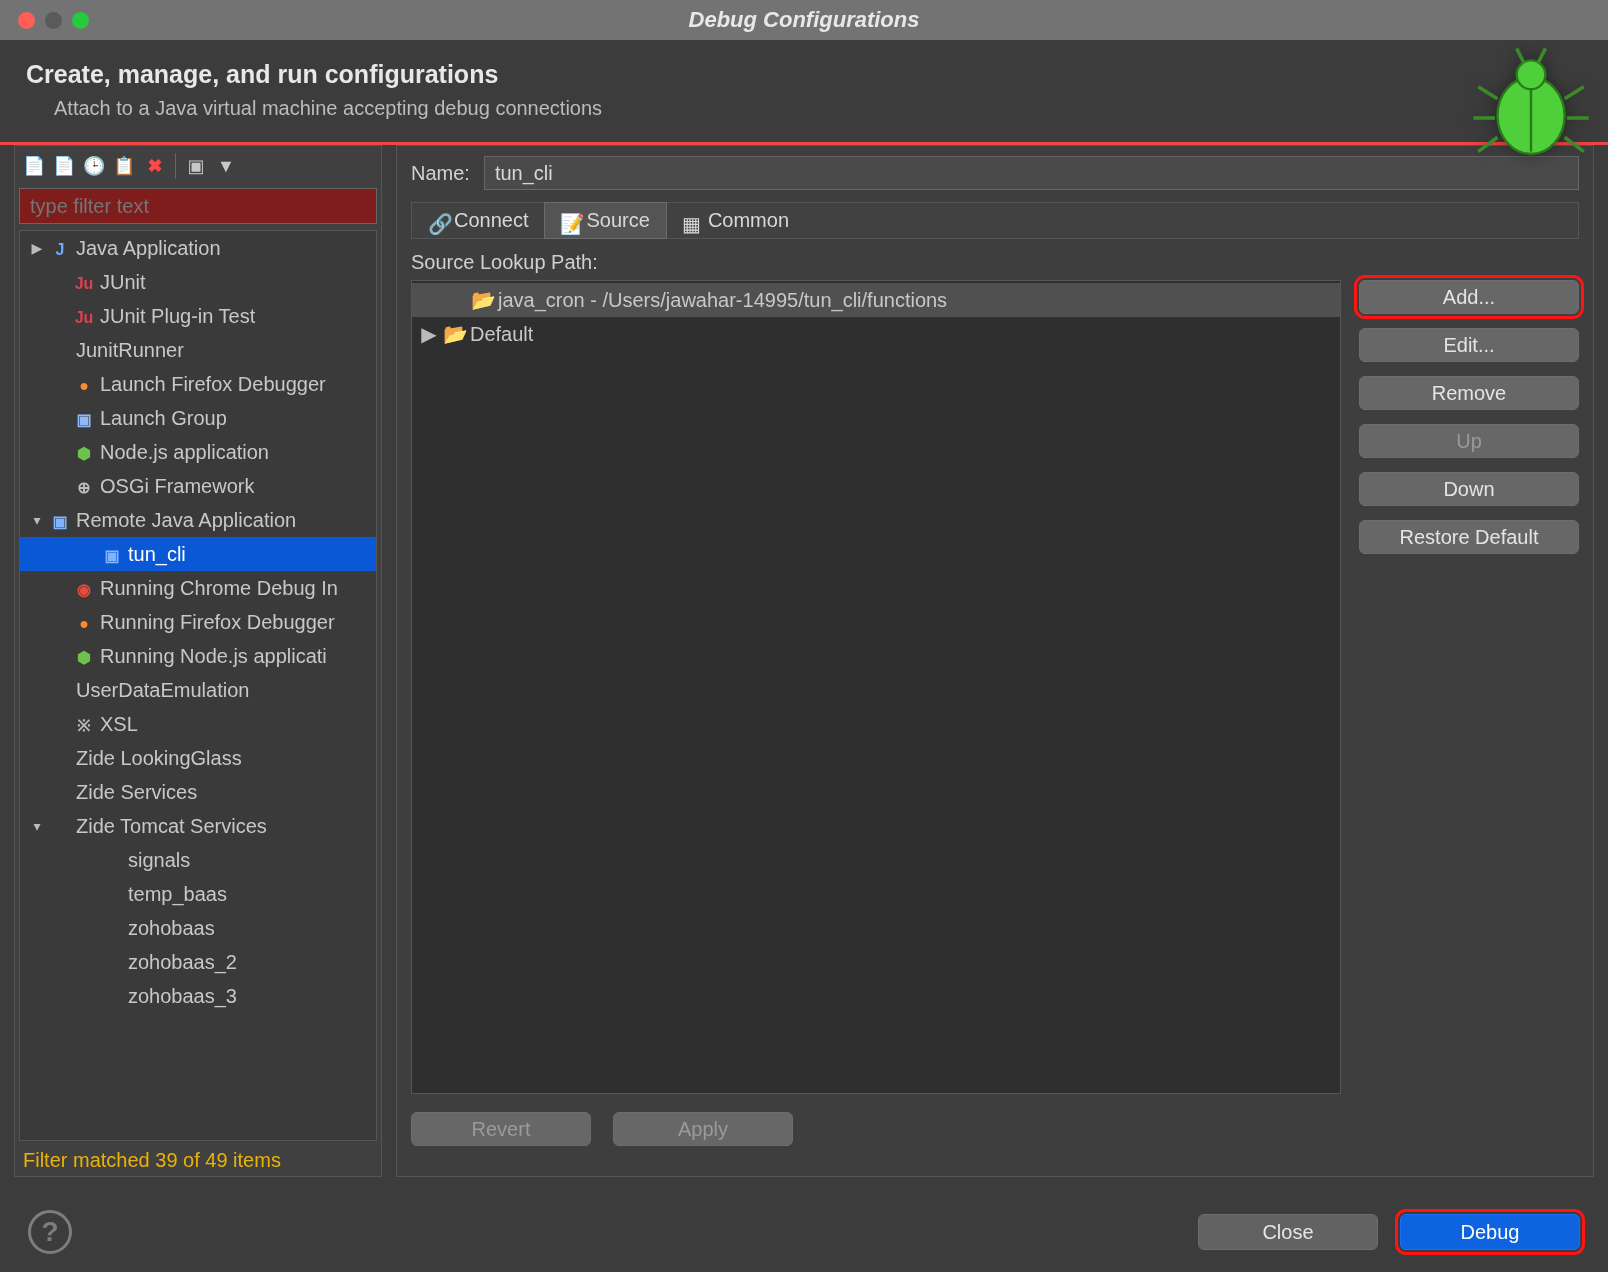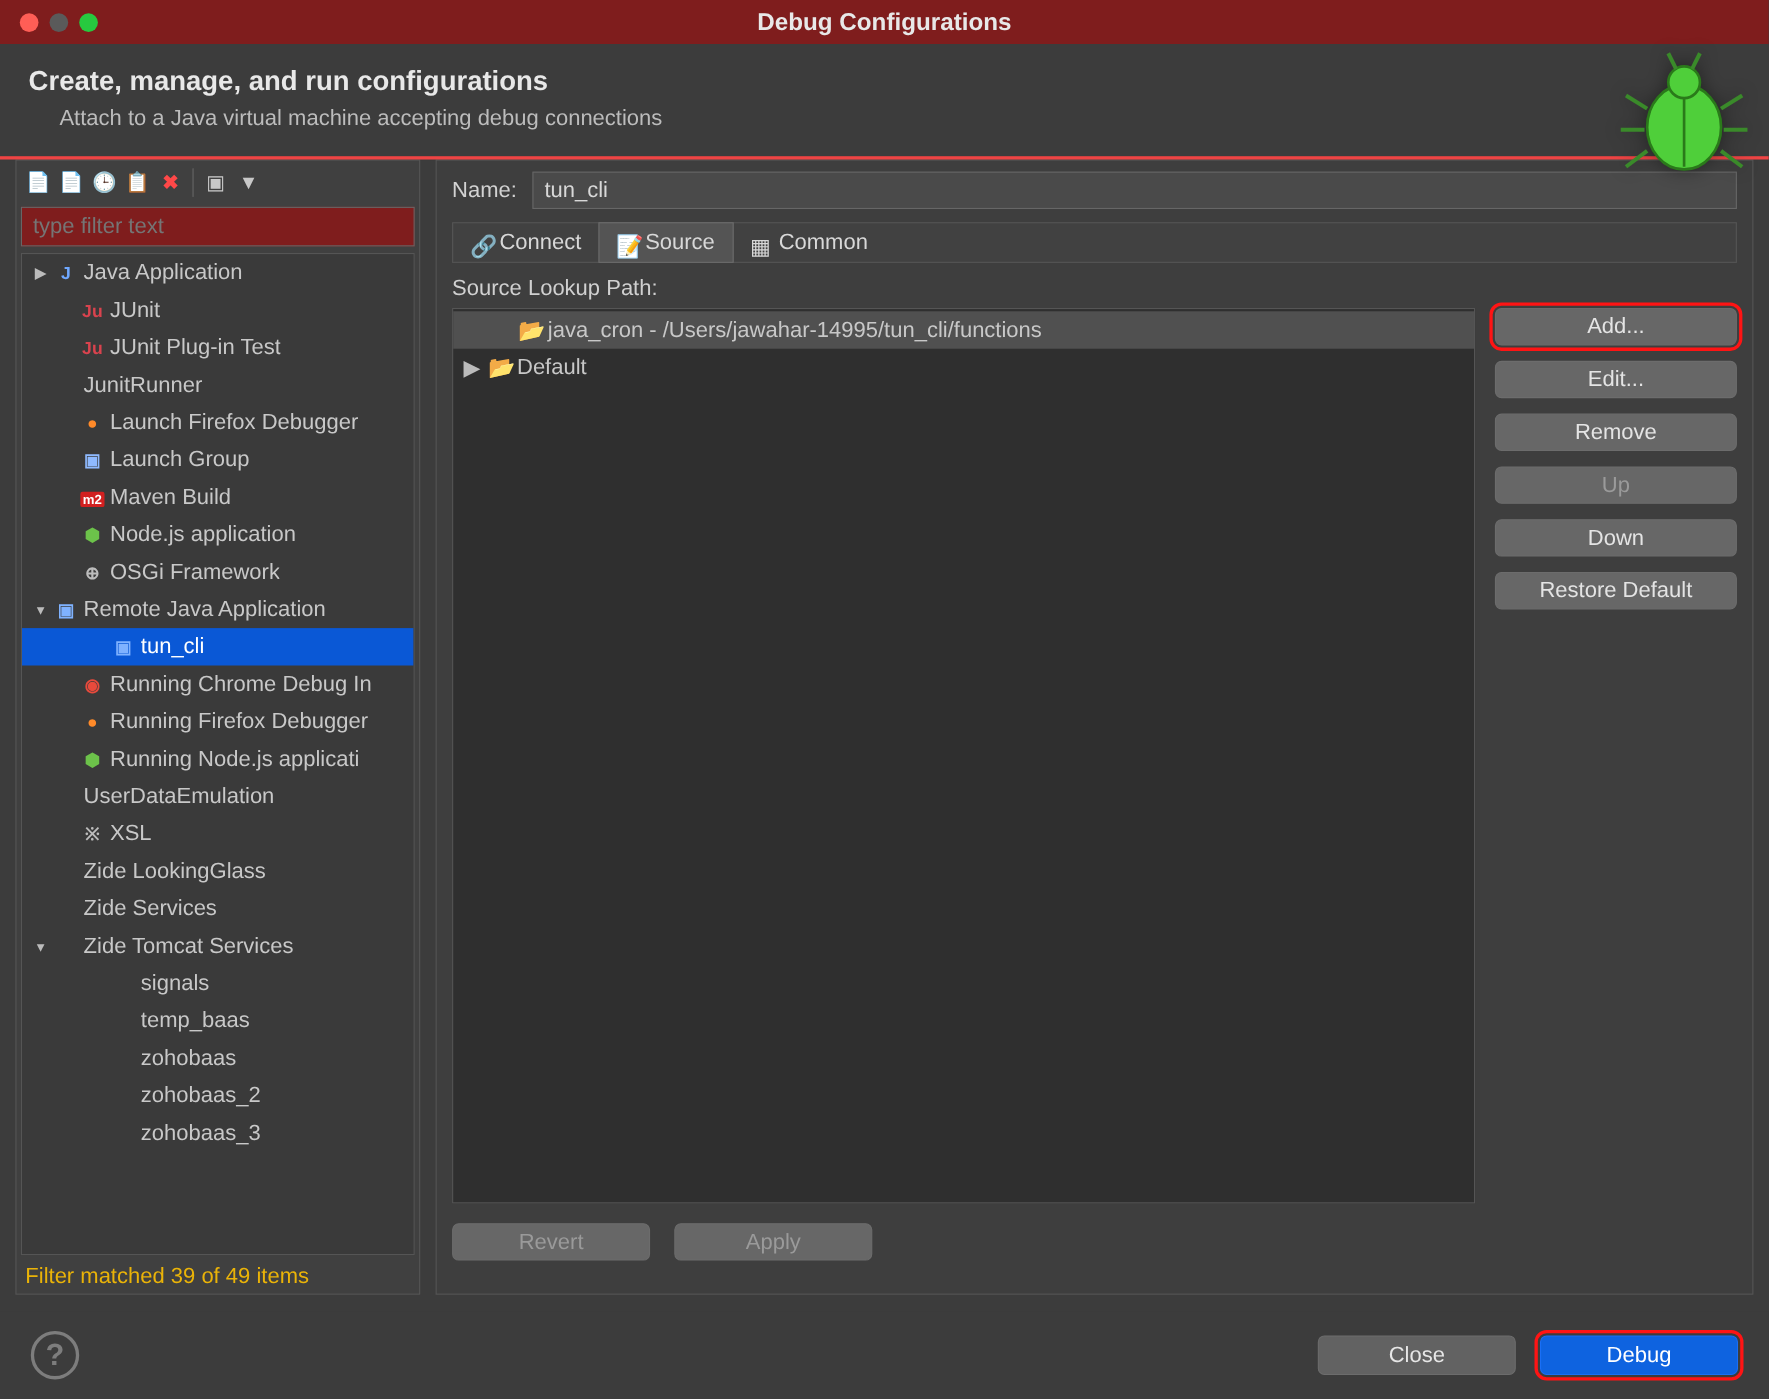--- a/index.html
+++ b/index.html
@@ -1,19 +1,19 @@
 <!DOCTYPE html>
 <html><head>
 <meta charset="utf-8">
 <style>
 * { margin:0; padding:0; box-sizing:border-box; font-family:-apple-system,"Segoe UI",Arial,sans-serif; user-select:none; }
 body { background:#3c3c3c; color:#c8c8c8; width:1608px; height:1272px; overflow:hidden; }
 
 
-.titlebar { height:40px; background:#7f1d1d; display:flex; align-items:center; position:relative; }
+.titlebar { height:40px; background:#737373; display:flex; align-items:center; position:relative;font-style:italic; }
 .traffic { display:flex; gap:10px; padding-left:18px; }
 .tl { width:17px; height:17px; border-radius:50%; }
 .tl.red{background:#ff5e56;} .tl.yellow{background:#5a5a5a;} .tl.green{background:#27c93f;}
 .titlebar-title { position:absolute; left:50%; transform:translateX(-50%); color:#e8e8e8; font-size:22px; font-weight:600; }
 
 
 .header { padding:20px 12px 22px 26px; border-bottom:3px solid #ef4444; position:relative; }
 .header h1 { font-size:25px; color:#e8e8e8; font-weight:700; }
 .header p { font-size:20px; color:#bcbcbc; margin-top:8px; margin-left:28px; }
 .bug { position:absolute; right:12px; top:6px; width:130px; height:120px; }
@@ -159,25 +159,20 @@
           <span class="ticon"><span class="ic ic-ff">●</span></span>
           <span class="tlabel">Launch Firefox Debugger</span>
         </div>
         <div class="treerow indent1">
           <span class="exp"></span>
           <span class="ticon"><span class="ic ic-grp">▣</span></span>
           <span class="tlabel">Launch Group</span>
         </div>
         <div class="treerow indent1">
           <span class="exp"></span>
-          <span class="ticon"><span class="ic ic-mvn">m2</span></span>
-          <span class="tlabel">Maven Build</span>
-        </div>
-        <div class="treerow indent1">
-          <span class="exp"></span>
           <span class="ticon"><span class="ic ic-node">⬢</span></span>
           <span class="tlabel">Node.js application</span>
         </div>
         <div class="treerow indent1">
           <span class="exp"></span>
           <span class="ticon"><span class="ic ic-osgi">⊕</span></span>
           <span class="tlabel">OSGi Framework</span>
         </div>
         <div class="treerow">
           <span class="exp">▾</span>

